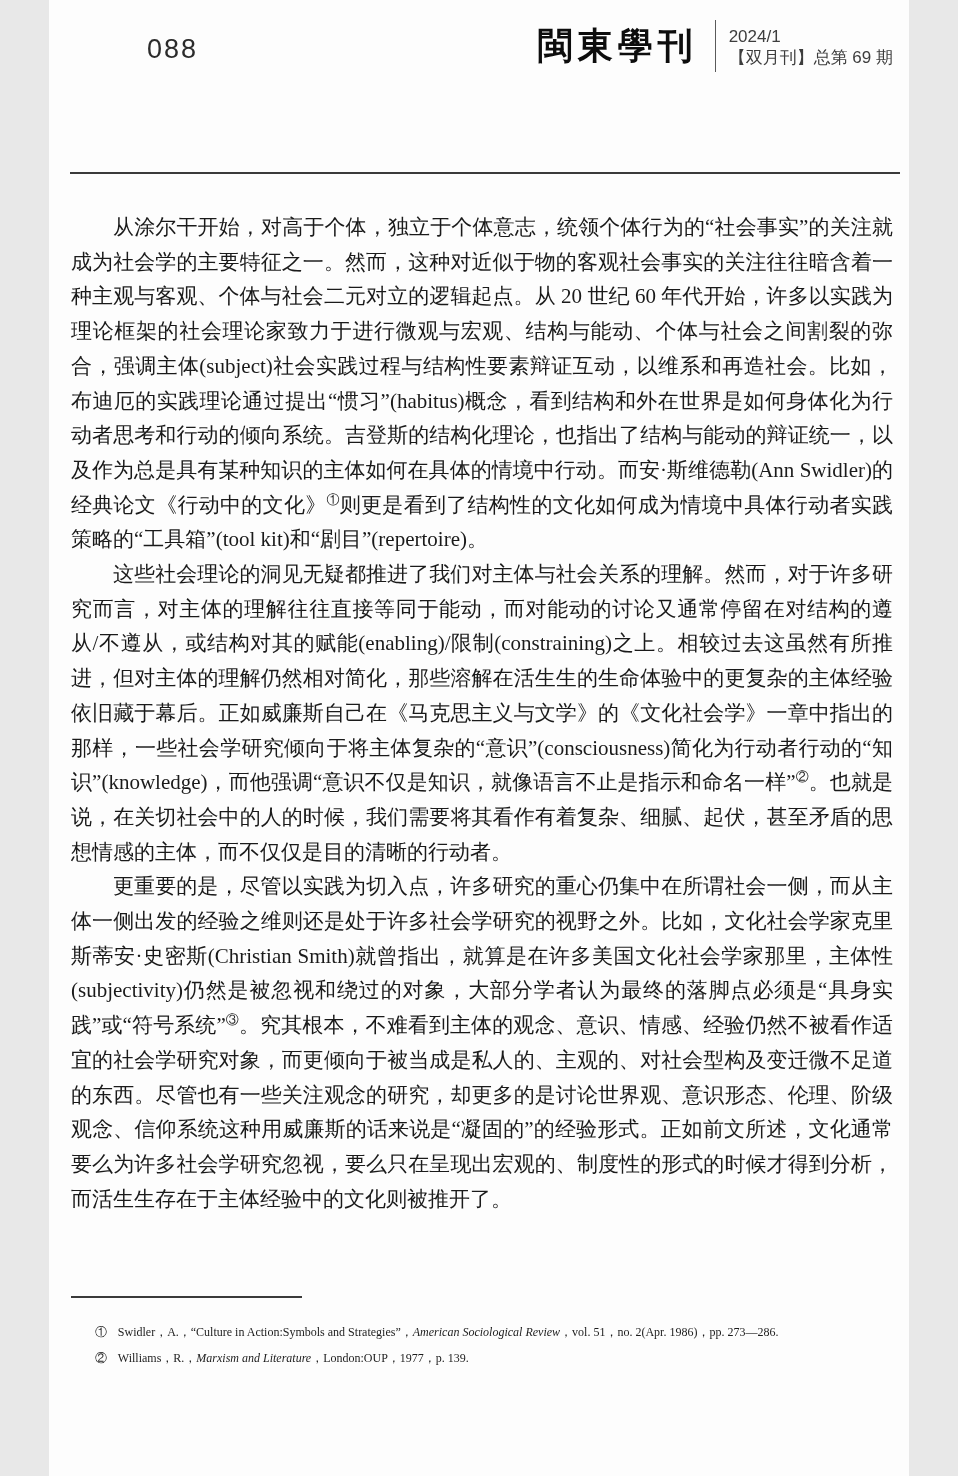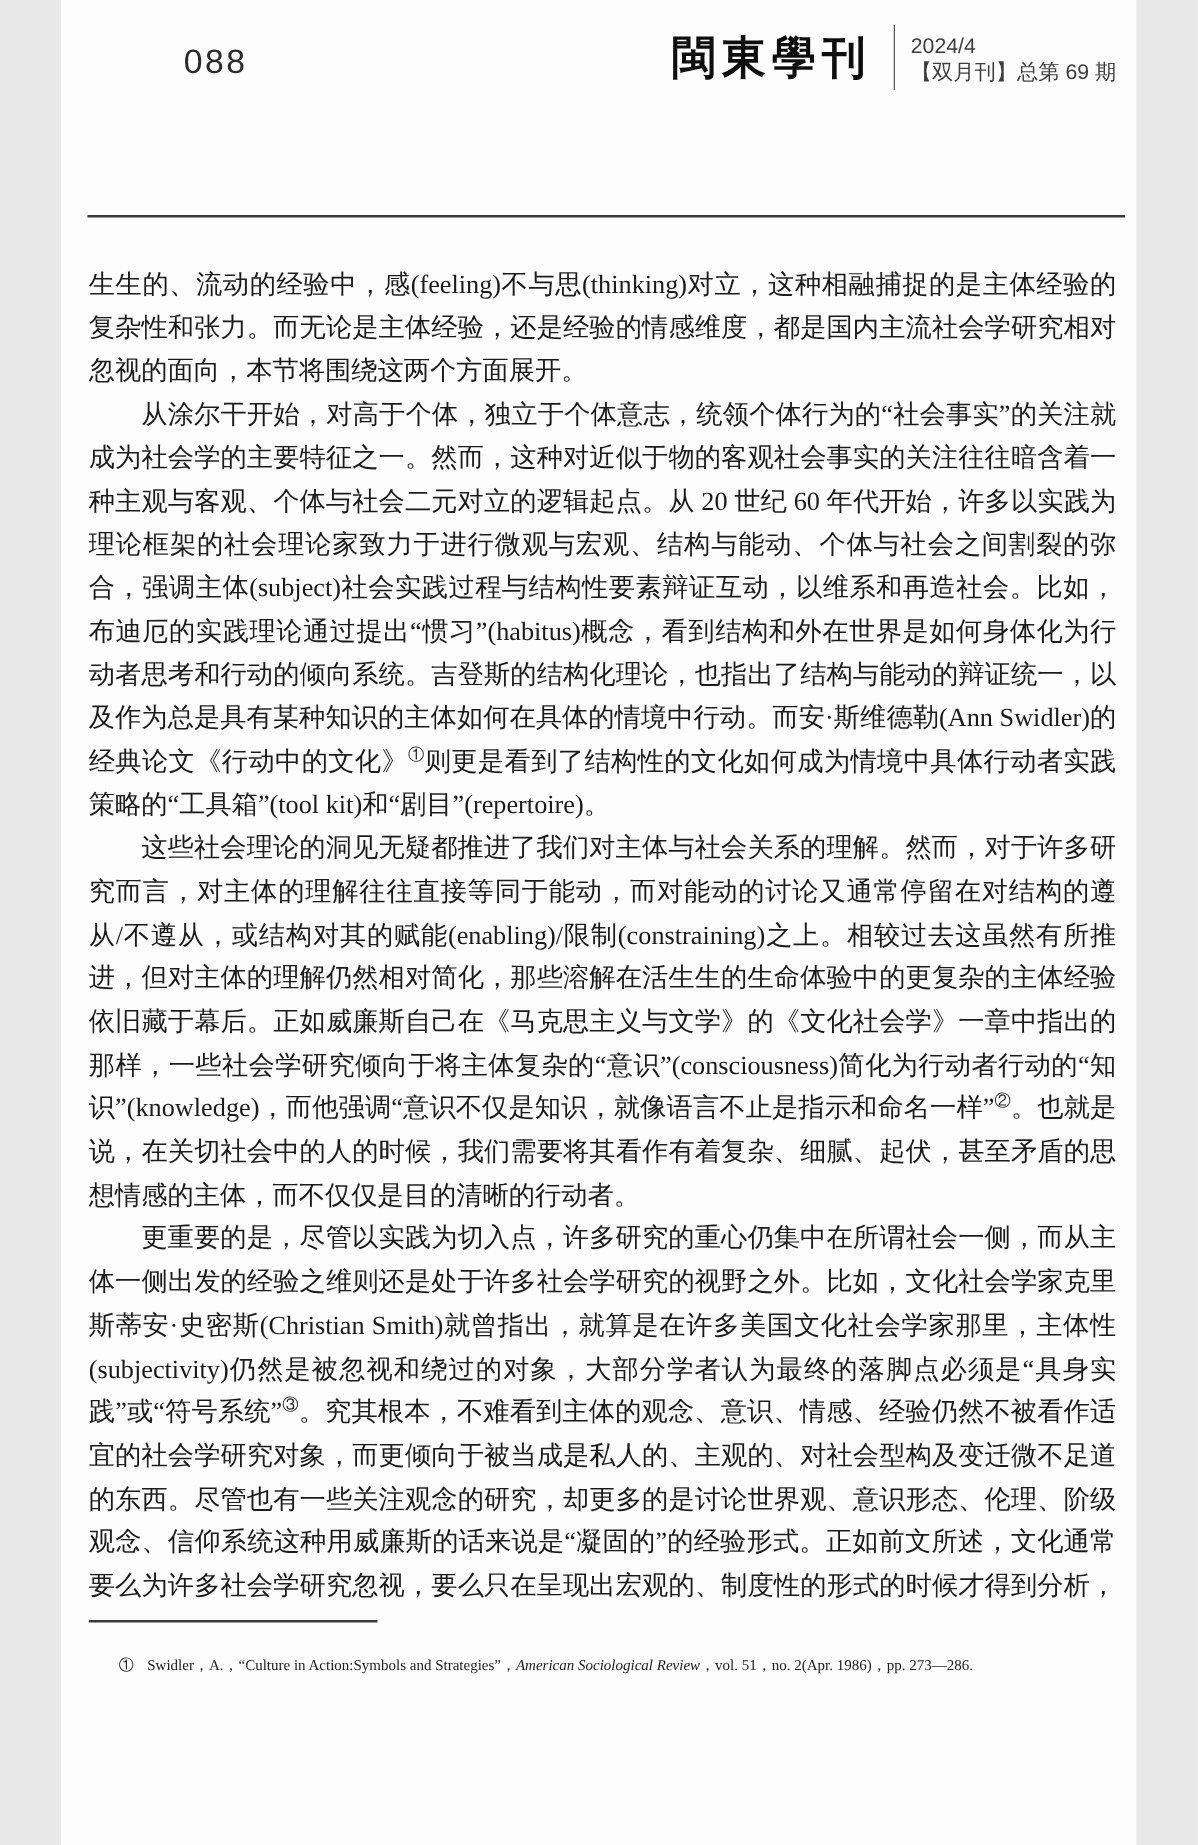--- a/index.html
+++ b/index.html
@@ -72,40 +72,40 @@
 <body>
 
 <div class="page">
 
   <header>
     <div class="pagenum">088</div>
     <div class="masthead">
       <div class="logo">閩東學刊</div>
       <div class="vdiv"></div>
       <div class="issue">
-        <div>2024/4</div>
+        <div>2024/1</div>
         <div>【双月刊】总第 69 期</div>
       </div>
     </div>
   </header>
 
   <hr class="rule">
 
   <main class="bodytext">
-    <p class="noindent"><span>生生的、流动的经验中，感(feeling)不与思(thinking)对立，这种相融捕捉的是主体经验的复杂性和张力。而无论是主体经验，还是经验的情感维度，都是国内主流社会学研究相对忽视的面向，本节将围绕这两个方面展开。</span></p>
 
     <p><span>从涂尔干开始，对高于个体，独立于个体意志，统领个体行为的“社会事实”的关注就成为社会学的主要特征之一。然而，这种对近似于物的客观社会事实的关注往往暗含着一种主观与客观、个体与社会二元对立的逻辑起点。从 20 世纪 60 年代开始，许多以实践为理论框架的社会理论家致力于进行微观与宏观、结构与能动、个体与社会之间割裂的弥合，强调主体(subject)社会实践过程与结构性要素辩证互动，以维系和再造社会。比如，布迪厄的实践理论通过提出“惯习”(habitus)概念，看到结构和外在世界是如何身体化为行动者思考和行动的倾向系统。吉登斯的结构化理论，也指出了结构与能动的辩证统一，以及作为总是具有某种知识的主体如何在具体的情境中行动。而安·斯维德勒(Ann Swidler)的经典论文《行动中的文化》</span><span class="sup">①</span><span>则更是看到了结构性的文化如何成为情境中具体行动者实践策略的“工具箱”(tool kit)和“剧目”(repertoire)。</span></p>
 
     <p><span>这些社会理论的洞见无疑都推进了我们对主体与社会关系的理解。然而，对于许多研究而言，对主体的理解往往直接等同于能动，而对能动的讨论又通常停留在对结构的遵从/不遵从，或结构对其的赋能(enabling)/限制(constraining)之上。相较过去这虽然有所推进，但对主体的理解仍然相对简化，那些溶解在活生生的生命体验中的更复杂的主体经验依旧藏于幕后。正如威廉斯自己在《马克思主义与文学》的《文化社会学》一章中指出的那样，一些社会学研究倾向于将主体复杂的“意识”(consciousness)简化为行动者行动的“知识”(knowledge)，而他强调“意识不仅是知识，就像语言不止是指示和命名一样”</span><span class="sup">②</span><span>。也就是说，在关切社会中的人的时候，我们需要将其看作有着复杂、细腻、起伏，甚至矛盾的思想情感的主体，而不仅仅是目的清晰的行动者。</span></p>
 
     <p><span>更重要的是，尽管以实践为切入点，许多研究的重心仍集中在所谓社会一侧，而从主体一侧出发的经验之维则还是处于许多社会学研究的视野之外。比如，文化社会学家克里斯蒂安·史密斯(Christian Smith)就曾指出，就算是在许多美国文化社会学家那里，主体性(subjectivity)仍然是被忽视和绕过的对象，大部分学者认为最终的落脚点必须是“具身实践”或“符号系统”</span><span class="sup">③</span><span>。究其根本，不难看到主体的观念、意识、情感、经验仍然不被看作适宜的社会学研究对象，而更倾向于被当成是私人的、主观的、对社会型构及变迁微不足道的东西。尽管也有一些关注观念的研究，却更多的是讨论世界观、意识形态、伦理、阶级观念、信仰系统这种用威廉斯的话来说是“凝固的”的经验形式。正如前文所述，文化通常要么为许多社会学研究忽视，要么只在呈现出宏观的、制度性的形式的时候才得到分析，而活生生存在于主体经验中的文化则被推开了。</span></p>
 
   </main>
 
   <footer class="footnotes">
     <hr class="fnrule">
 
     <p class="fn"><span class="fnmark">①</span><span>Swidler，A.，“Culture in Action:Symbols and Strategies”，</span><em>American Sociological Review</em><span>，vol. 51，no. 2(Apr. 1986)，pp. 273—286.</span></p>
 
+    <p class="fn"><span class="fnmark">②</span><span>Williams，R.，</span><em>Marxism and Literature</em><span>，London:OUP，1977，p. 139.</span></p>
 
   </footer>
 
 </div>
 
 </body></html>

